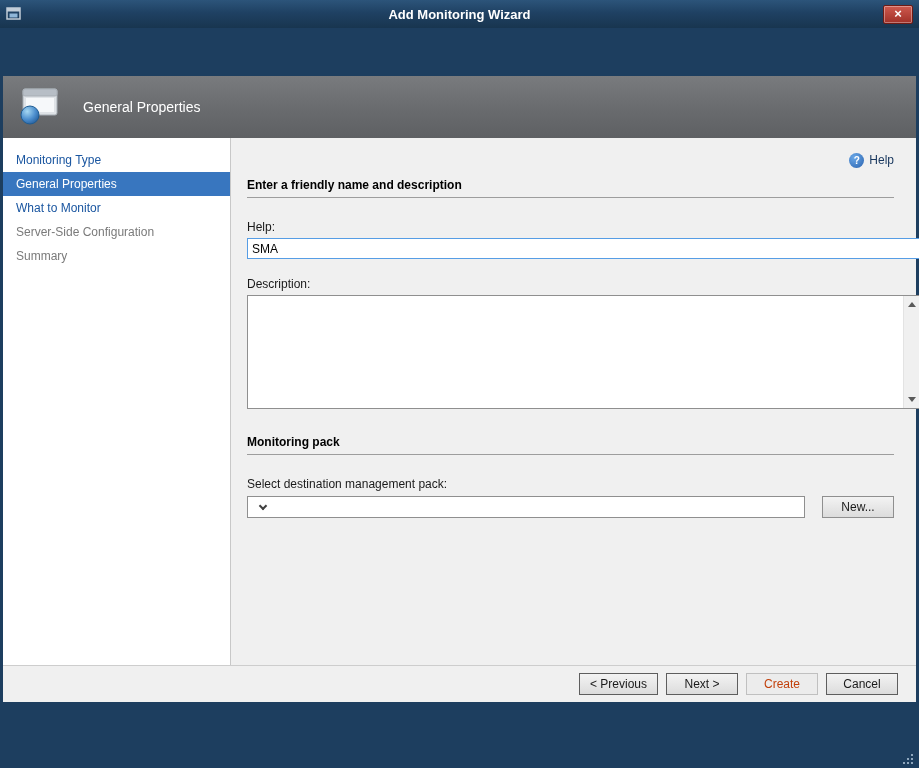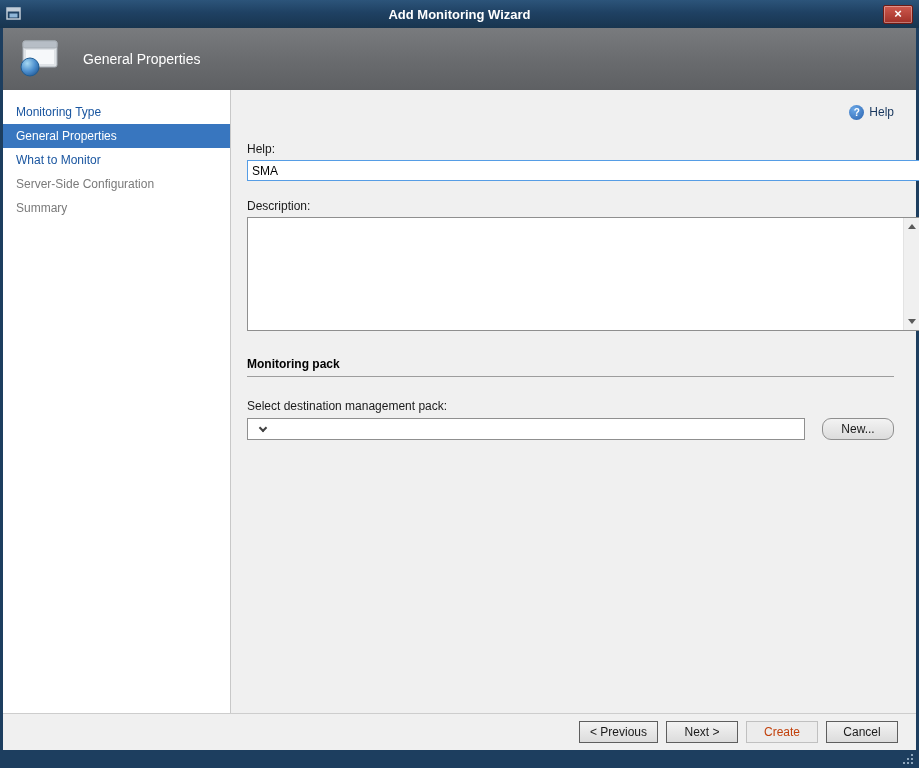--- a/index.html
+++ b/index.html
@@ -3,21 +3,21 @@
 <meta charset="utf-8">
 <style>
   * { box-sizing: border-box; margin: 0; padding: 0; }
   html, body { width: 919px; height: 768px; }
   body {
     font-family: "Liberation Sans", sans-serif;
     font-size: 12px;
     color: #1a1a1a;
     background: #1d3e5f;
   }
-  .window { width: 919px; height: 768px; background: #1d3e5f; display: flex; flex-direction: column; }
+  .window { width: 919px; height: 768px; background: #1d3e5f; display: flex; flex-direction: column; gap: 48px; }
 
   
   .titlebar {
     height: 28px; flex: none; position: relative;
     display: flex; align-items: center; padding: 0 6px;
     background: linear-gradient(180deg, #2c547a 0%, #1f4163 45%, #18354f 100%);
   }
   .win-icon { width: 18px; height: 16px; display: flex; align-items: center; z-index: 2; }
   .title {
     position: absolute; left: 0; right: 0; text-align: center;
@@ -87,21 +87,21 @@
   .combo-text { flex: 1; white-space: nowrap; overflow: hidden; }
   .combo-arrow { width: 20px; align-self: stretch; display: flex; align-items: center; justify-content: center; cursor: pointer; }
   .chev { width: 6px; height: 6px; border-right: 2px solid #404040; border-bottom: 2px solid #404040; transform: rotate(45deg); margin-top: -3px; }
 
   .btn {
     height: 22px; min-width: 72px; padding: 0 10px;
     font: 12px "Liberation Sans", sans-serif;
     background: linear-gradient(#f3f3f3, #dcdcdc);
     border: 1px solid #5e5e5e; color: #1a1a1a; cursor: pointer;
   }
-  .btn.light { border-color: #8f8f8f; border-radius: 9px; }
+  .btn.light { border-color: #8f8f8f; }
   .btn.disabled { background: #ececec; border-color: #c0c0c0; color: #c2410c; cursor: default; }
 
   .footer {
     height: 37px; flex: none; border-top: 1px solid #cdcdcd;
     display: flex; align-items: center; justify-content: flex-end; gap: 8px; padding-right: 18px;
     background: #f0f0f0;
   }
 
   .bottomband { height: 18px; flex: none; background: #1d3e5f; position: relative; }
   .grip { position: absolute; right: 5px; bottom: 3px; width: 11px; height: 11px; cursor: nwse-resize; }
@@ -156,20 +156,21 @@
         <div class="step disabled">Summary</div>
       </div>
 
       <div class="content">
 
         <div class="help-row">
           <span class="help-icon">?</span>
           <span class="help-label">Help</span>
         </div>
 
+        <div class="section-title">Enter a friendly name and description</div>
 
         <div class="field-label">Help:</div>
         <input class="name-input" type="text" value="SMA" style="">
 
         <div class="field-label desc">Description:</div>
         <div class="desc-box">
           <textarea class="desc-input" style=""></textarea>
           <div class="scrollbar">
             <div class="scroll-btn">
               <span class="tri-up"></span>

